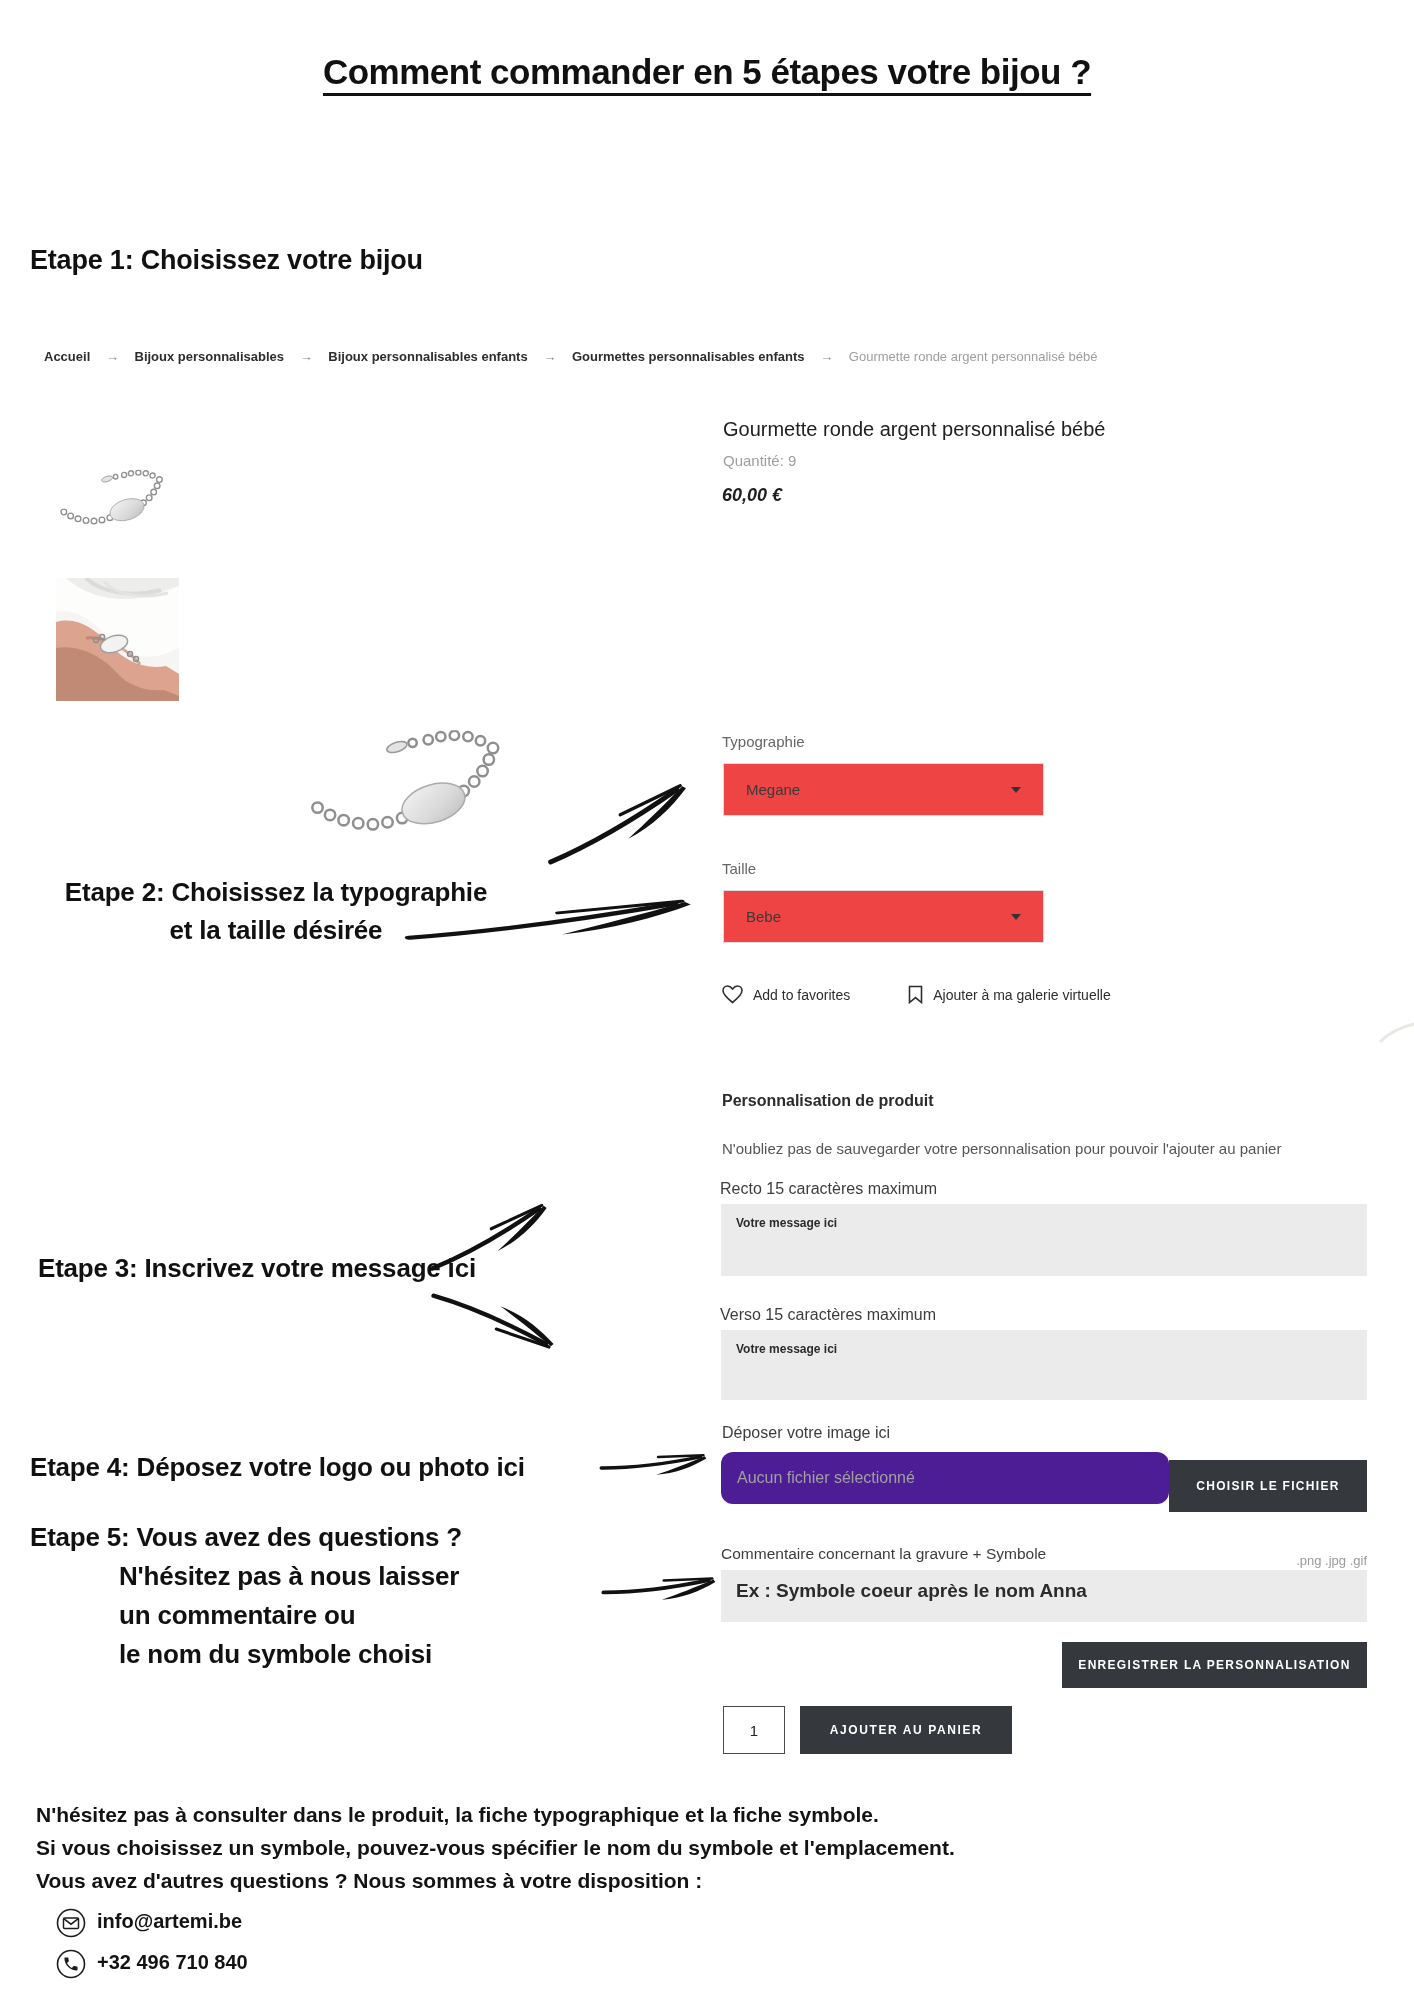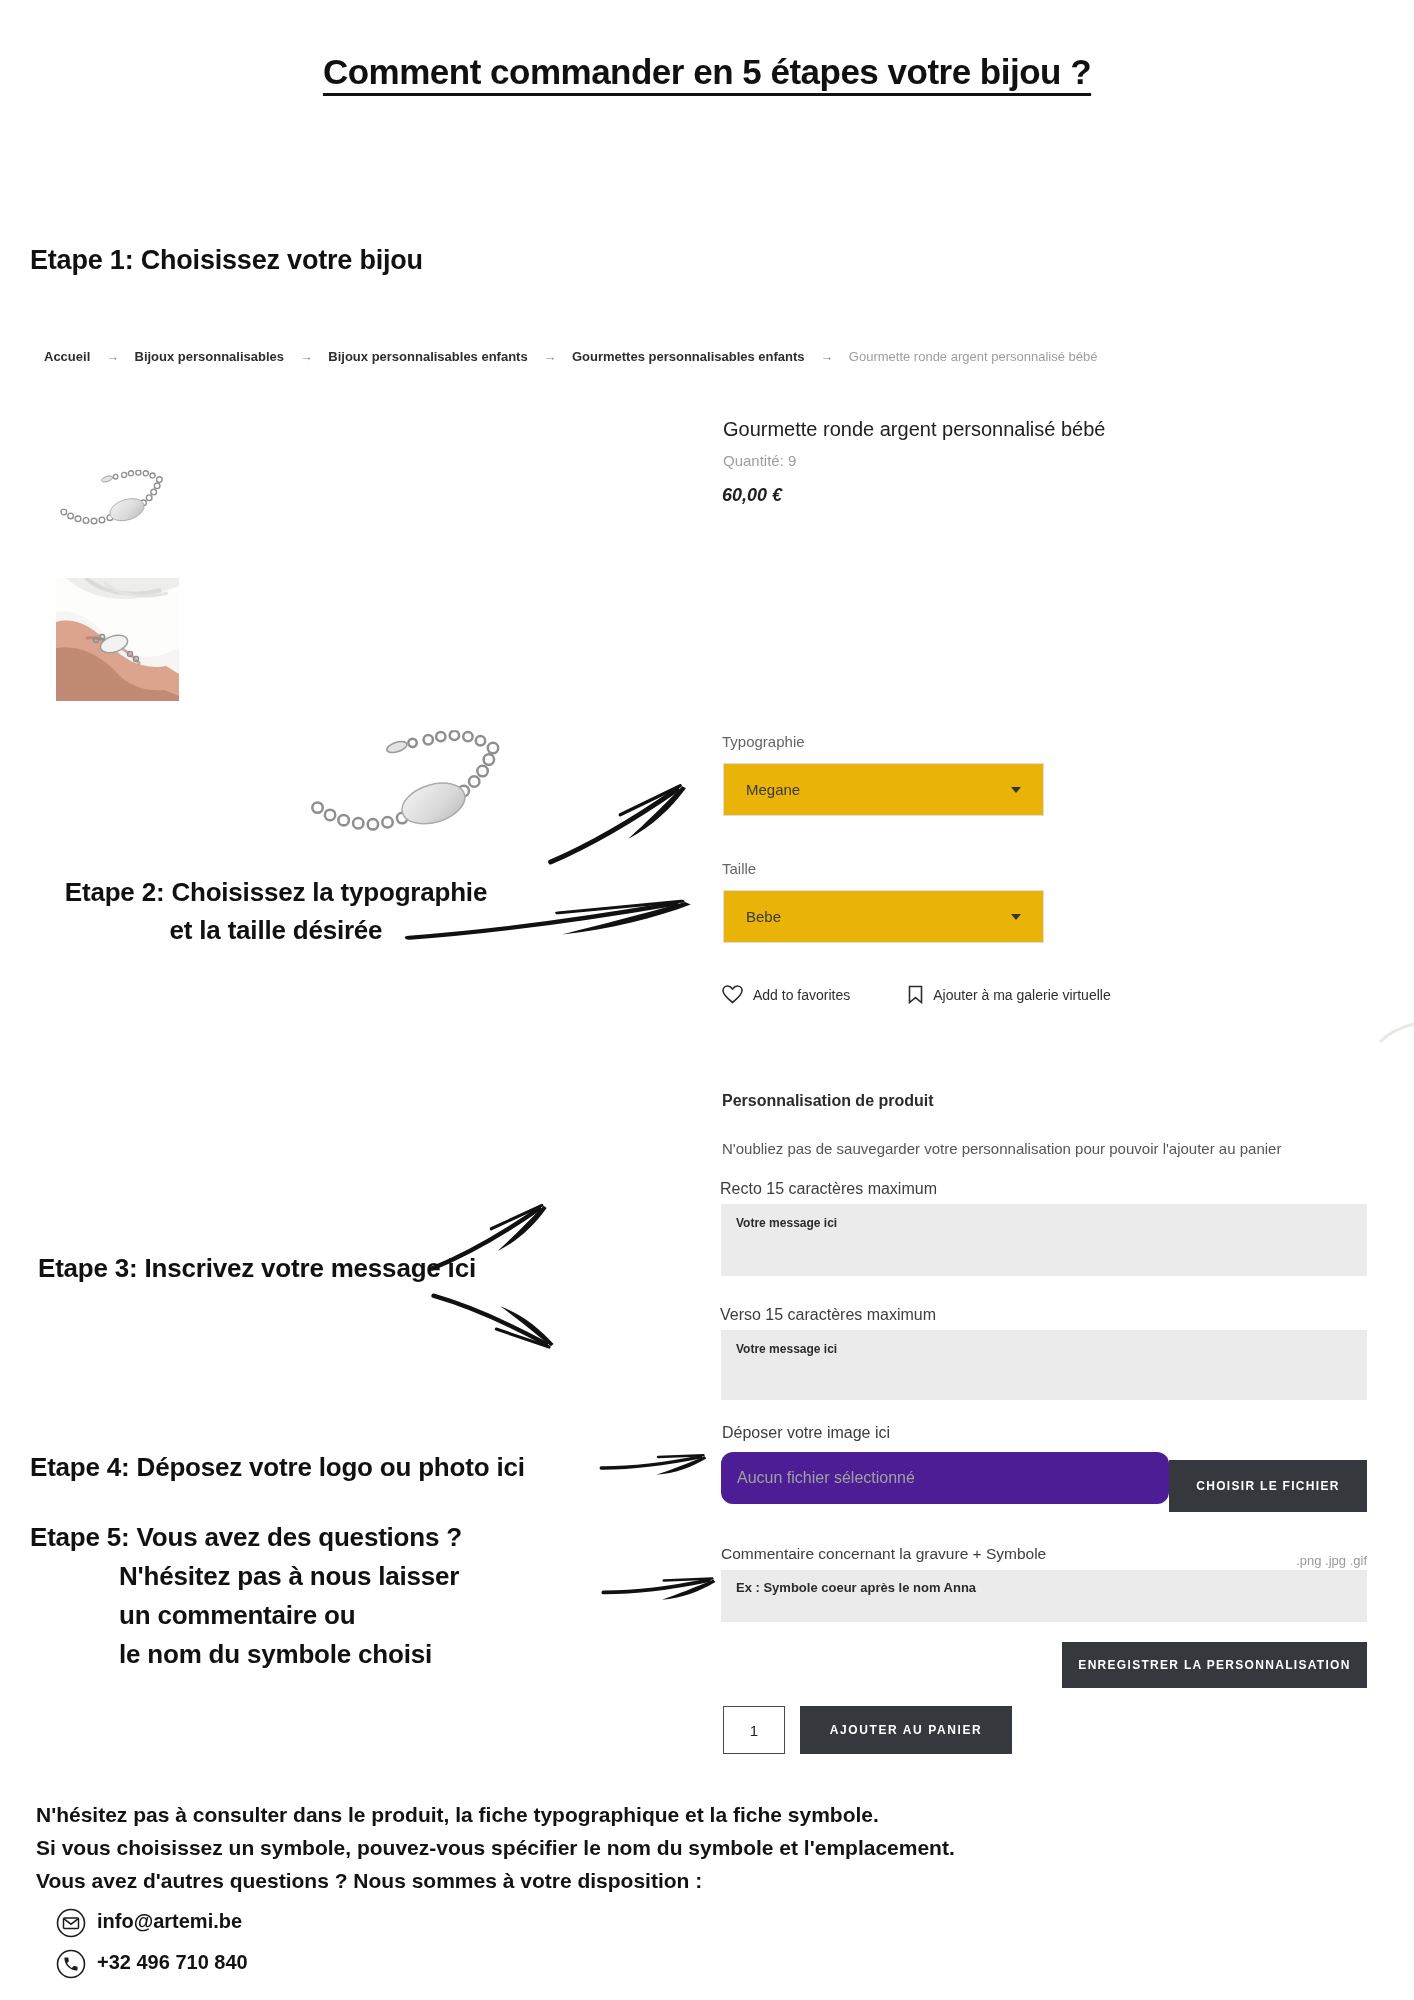--- a/index.html
+++ b/index.html
@@ -30,21 +30,21 @@
   .breadcrumb .bc-current{color:#9e9e9e;font-weight:normal;}
 
   
   .prod-title{left:723px;top:418px;font-size:20px;color:#212121;}
   .prod-qty{left:723px;top:452px;font-size:15px;color:#9e9e9e;}
   .prod-price{left:722px;top:485px;font-size:18px;font-weight:bold;font-style:italic;color:#1f1f1f;}
   .prod-desc{left:723px;top:540px;font-size:15px;color:#757575;line-height:25px;}
   .prod-desc .bold{color:#4a4a4a;font-weight:bold;}
   .field-label{font-size:15px;color:#666;}
   .select{
-    width:321px;height:53px;background:#eab308;border:1px solid #ddd;
+    width:321px;height:53px;background:#ef4444;border:1px solid #ddd;
     display:flex;align-items:center;justify-content:space-between;
     padding:0 22px;box-sizing:border-box;font-size:15px;color:#3a3a3a;cursor:pointer;
   }
   .caret{width:0;height:0;border-left:5px solid transparent;border-right:5px solid transparent;border-top:6px solid #333;}
   .fav-row{left:722px;top:985px;display:flex;align-items:center;font-size:14px;color:#2e2e2e;}
   .fav-item{display:flex;align-items:center;gap:10px;cursor:pointer;}
   .fav-gap{width:58px;}
 
   
   .pers-title{left:722px;top:1092px;font-size:16px;font-weight:bold;color:#2b2b2b;}
@@ -224,21 +224,21 @@
   <div class="abs input-label" style="left:722px;top:1424px;">Déposer votre image ici</div>
   <div class="abs file-row">
     <div class="file-field">
       <span>Aucun fichier sélectionné</span>
     </div>
     <button class="btn-dark file-btn">CHOISIR LE FICHIER</button>
   </div>
   <div class="abs formats">.png .jpg .gif</div>
 
   <div class="abs input-label" style="left:721px;top:1545px;font-size:15.5px;">Commentaire concernant la gravure + Symbole</div>
-  <div class="abs gray-field" style="left:721px;top:1570px;height:52px;font-size:13px;padding-top:10px;">
+  <div class="abs gray-field" style="left:721px;top:1570px;height:52px;font-size:19px;padding-top:10px;">
     <span>Ex : Symbole coeur après le nom Anna</span>
   </div>
 
   <button class="abs btn-dark save-btn">ENREGISTRER LA PERSONNALISATION</button>
 
   <div class="abs qty-box">1</div>
   <button class="abs btn-dark cart-btn">AJOUTER AU PANIER</button>
 
   <div class="abs etape etape2">
     <div>Etape 2: Choisissez la typographie</div>

